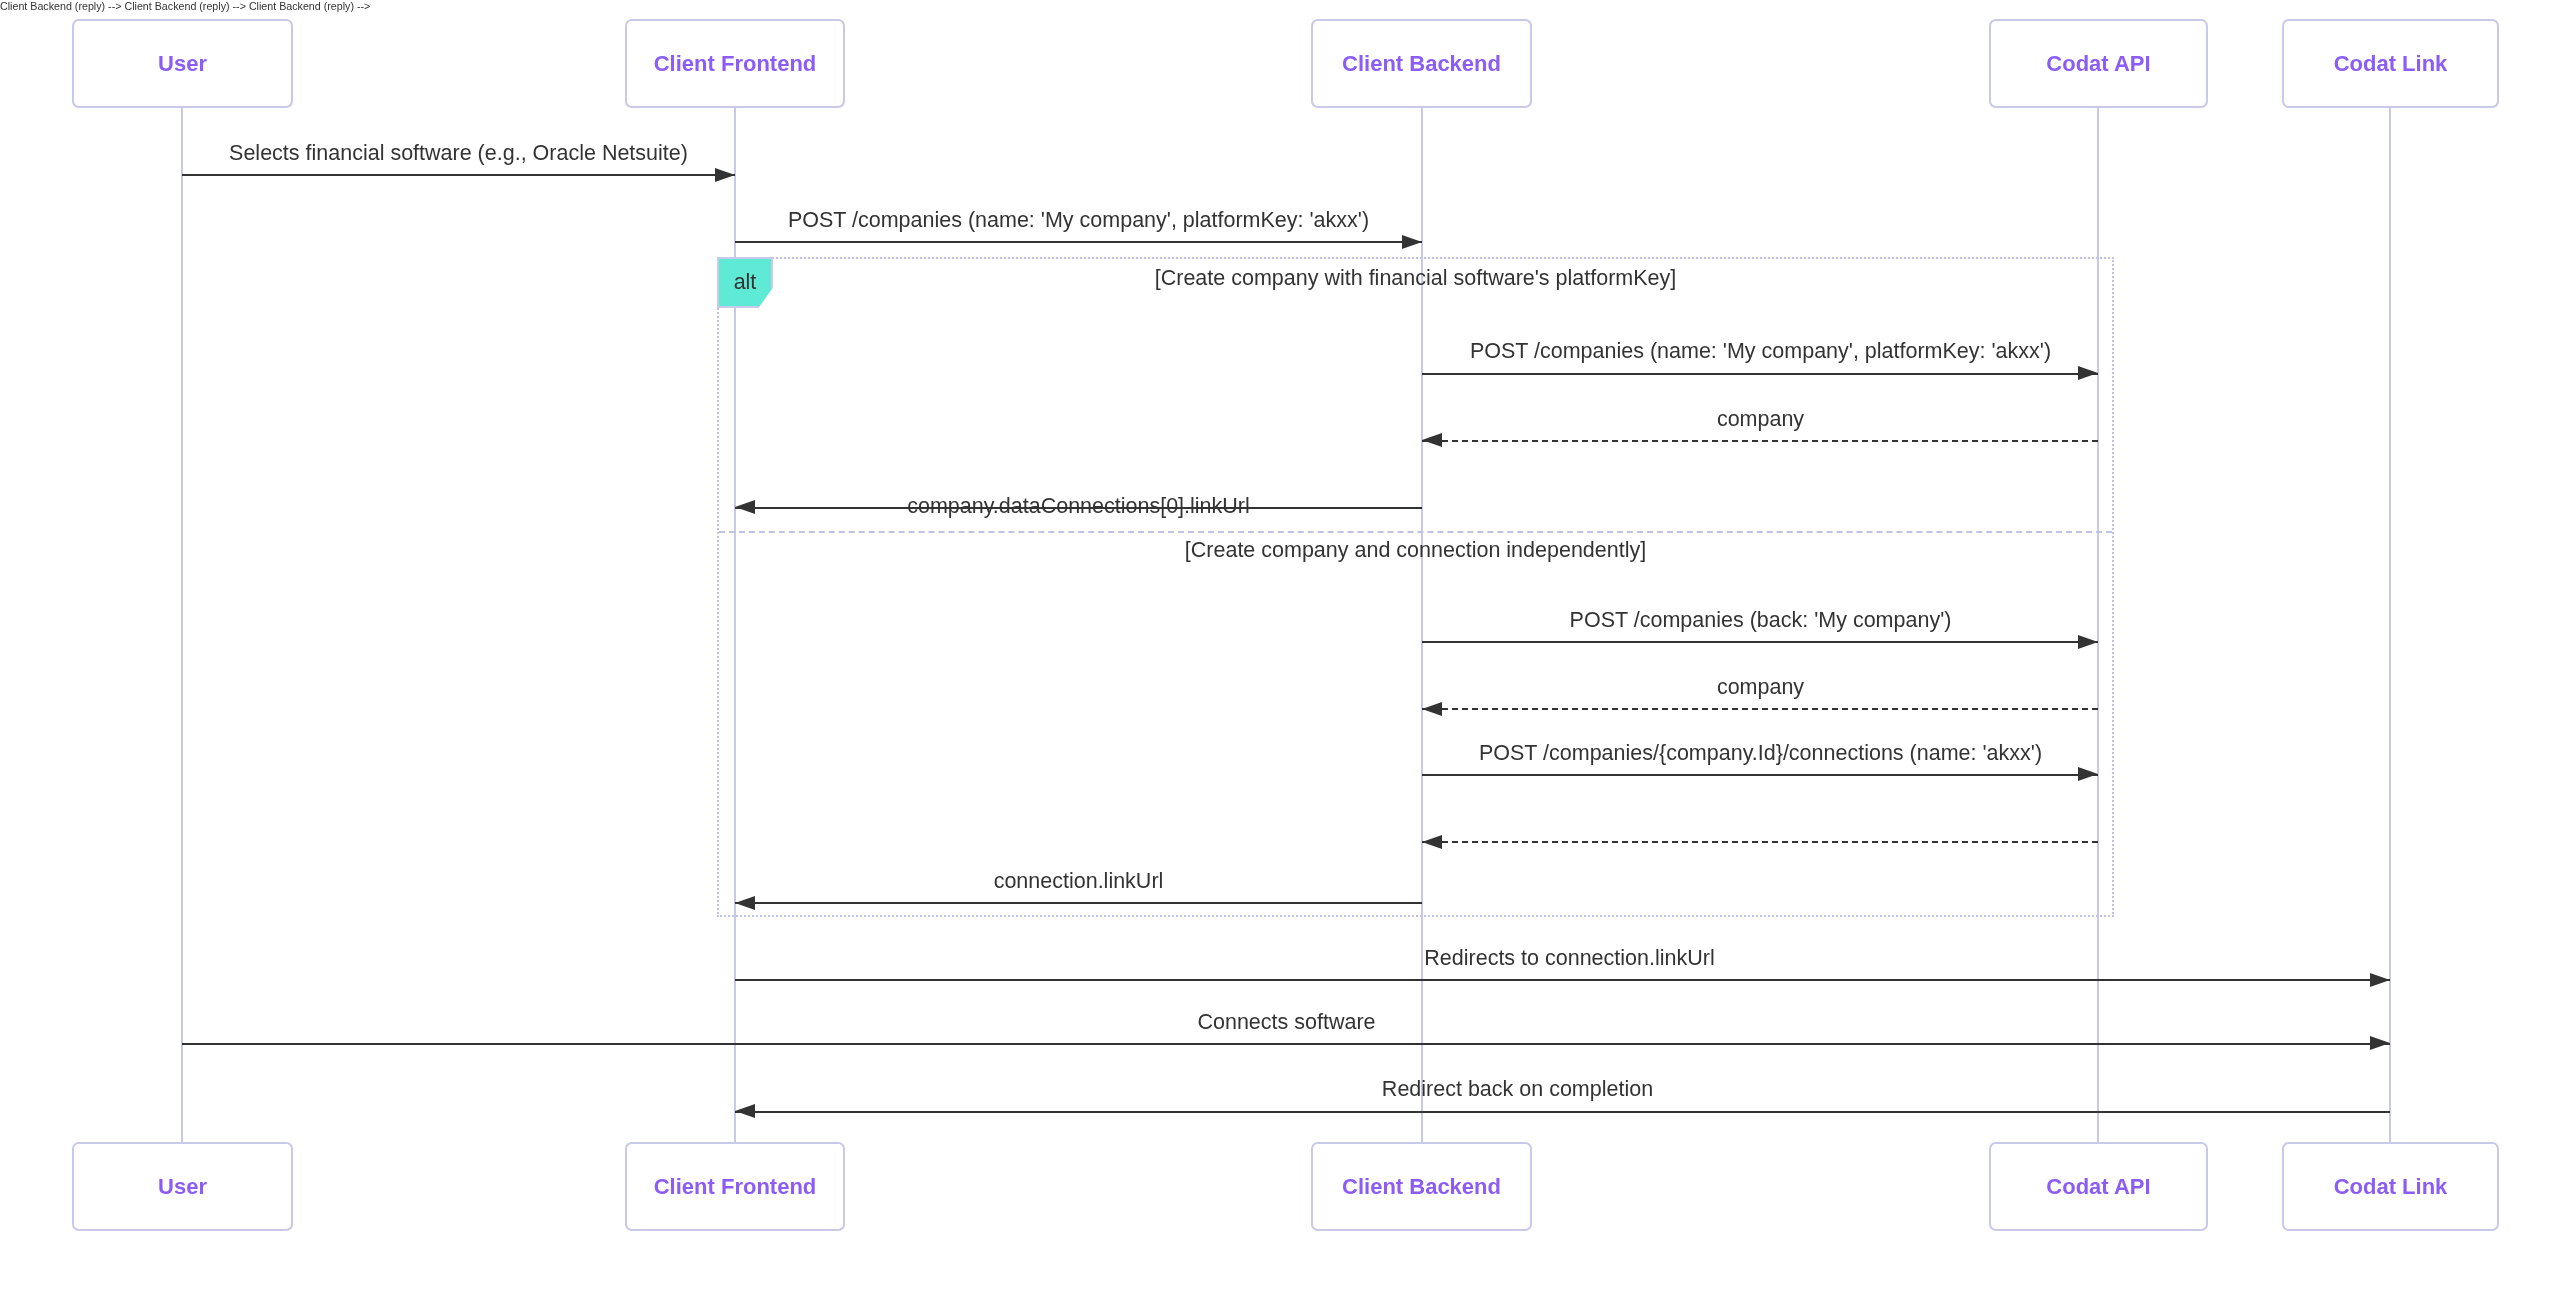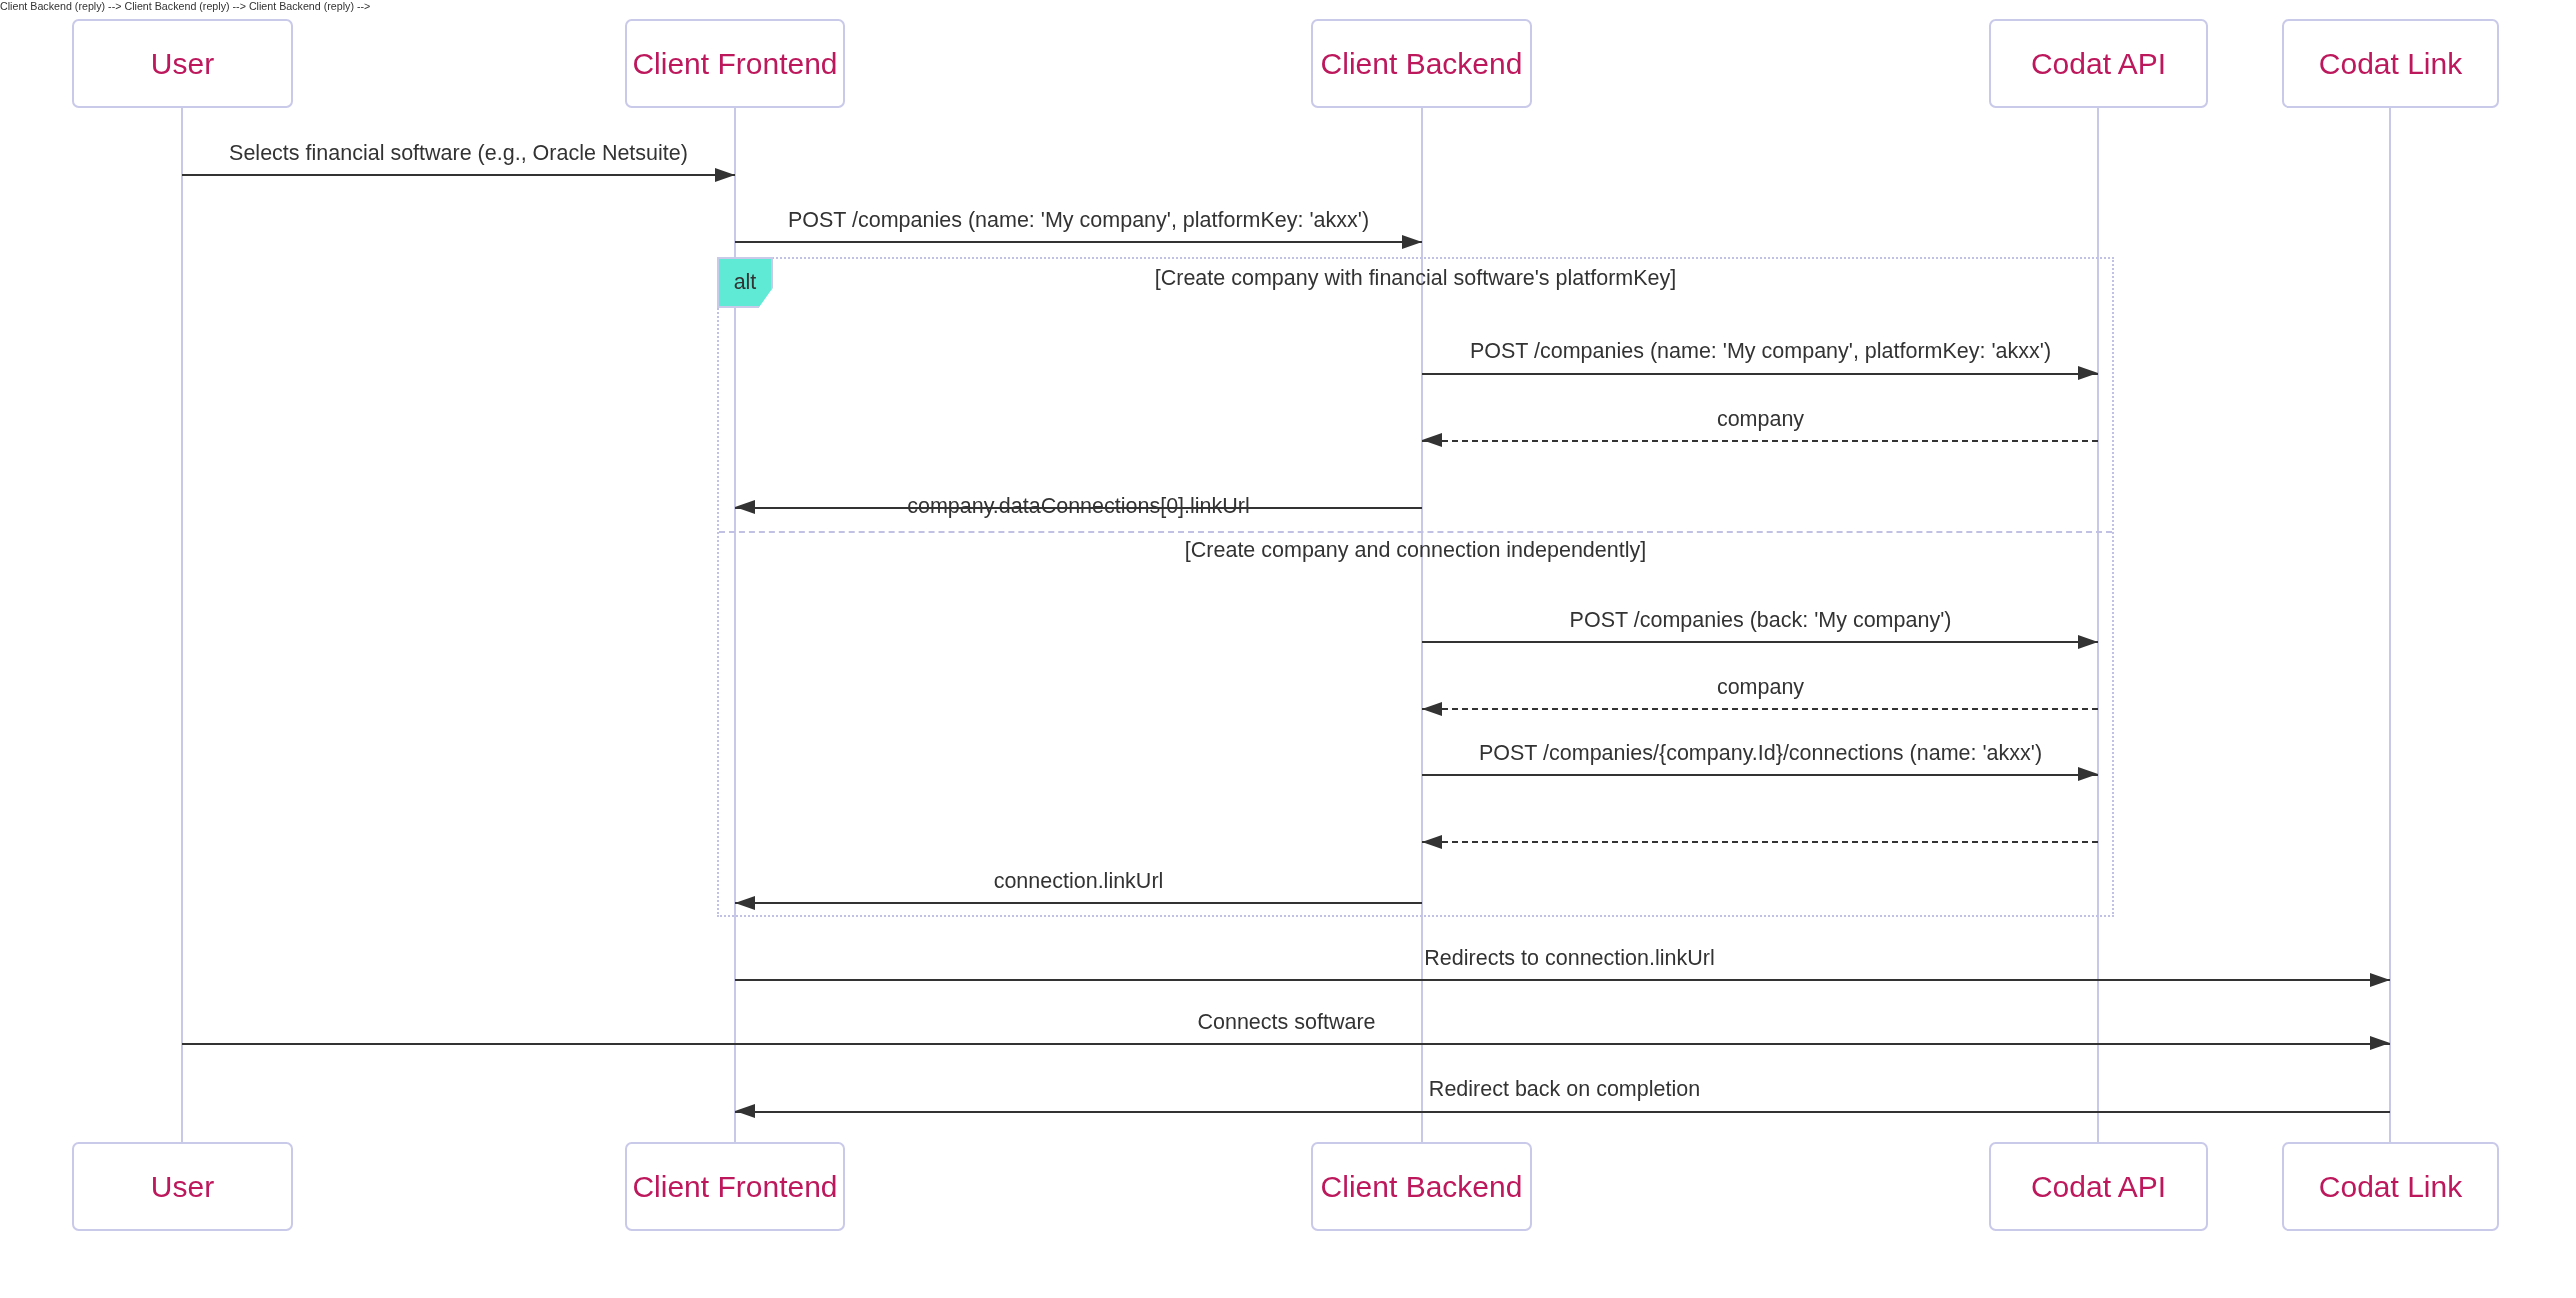--- a/index.html
+++ b/index.html
@@ -4,21 +4,21 @@
 <style>
   html,body{margin:0;padding:0;background:#ffffff;}
   #canvas{
     position:relative;width:2576px;height:1299px;background:#ffffff;overflow:hidden;
     font-family:"Liberation Sans", sans-serif;color:#333333;
   }
   .actor{
     position:absolute;height:89px;background:#ffffff;
     border:2px solid #c9c9e9;border-radius:6.7px;
     display:flex;align-items:center;justify-content:center;
-    font-size:30px;color:#be185d;box-sizing:border-box;
+    font-size:22px;color:#8b5cf6;box-sizing:border-box;font-weight:bold;
   }
   .lifeline{position:absolute;width:2px;background:#c8c8e8;top:107px;height:1036px;}
   .msg-label{
     position:absolute;width:805px;height:29.5px;line-height:29.5px;
     text-align:center;font-size:21.5px;color:#333333;white-space:nowrap;
   }
   .msg-line{position:absolute;height:0;border-top:2px solid #333333;}
   .msg-line.dashed{border-top-style:dashed;}
   .ah-r{position:absolute;width:0;height:0;border-top:7.4px solid transparent;border-bottom:7.4px solid transparent;border-left:20px solid #333333;}
   .ah-l{position:absolute;width:0;height:0;border-top:7.4px solid transparent;border-bottom:7.4px solid transparent;border-right:20px solid #333333;}
@@ -108,21 +108,21 @@
   <div class="msg-label" style="left:1167px;top:944px">Redirects to connection.linkUrl</div>
   <div class="msg-line" style="left:735px;top:979px;width:1655px"></div>
   <div class="ah-r" style="left:2370px;top:973px"></div>
 
   
   <div class="msg-label" style="left:884px;top:1008px">Connects software</div>
   <div class="msg-line" style="left:182px;top:1043px;width:2208px"></div>
   <div class="ah-r" style="left:2370px;top:1036px"></div>
 
   
-  <div class="msg-label" style="left:1162px;top:1075px">Redirect back on completion</div>
+  <div class="msg-label" style="left:1115px;top:1075px">Redirect back on completion</div>
   <div class="msg-line" style="left:735px;top:1111px;width:1655px"></div>
   <div class="ah-l" style="left:735px;top:1104px"></div>
 
   
   <div class="actor" style="left:72px;top:19px;width:221px">User</div>
   <div class="actor" style="left:625px;top:19px;width:220px">Client Frontend</div>
   <div class="actor" style="left:1311px;top:19px;width:221px">Client Backend</div>
   <div class="actor" style="left:1989px;top:19px;width:219px">Codat API</div>
   <div class="actor" style="left:2282px;top:19px;width:217px">Codat Link</div>
 

